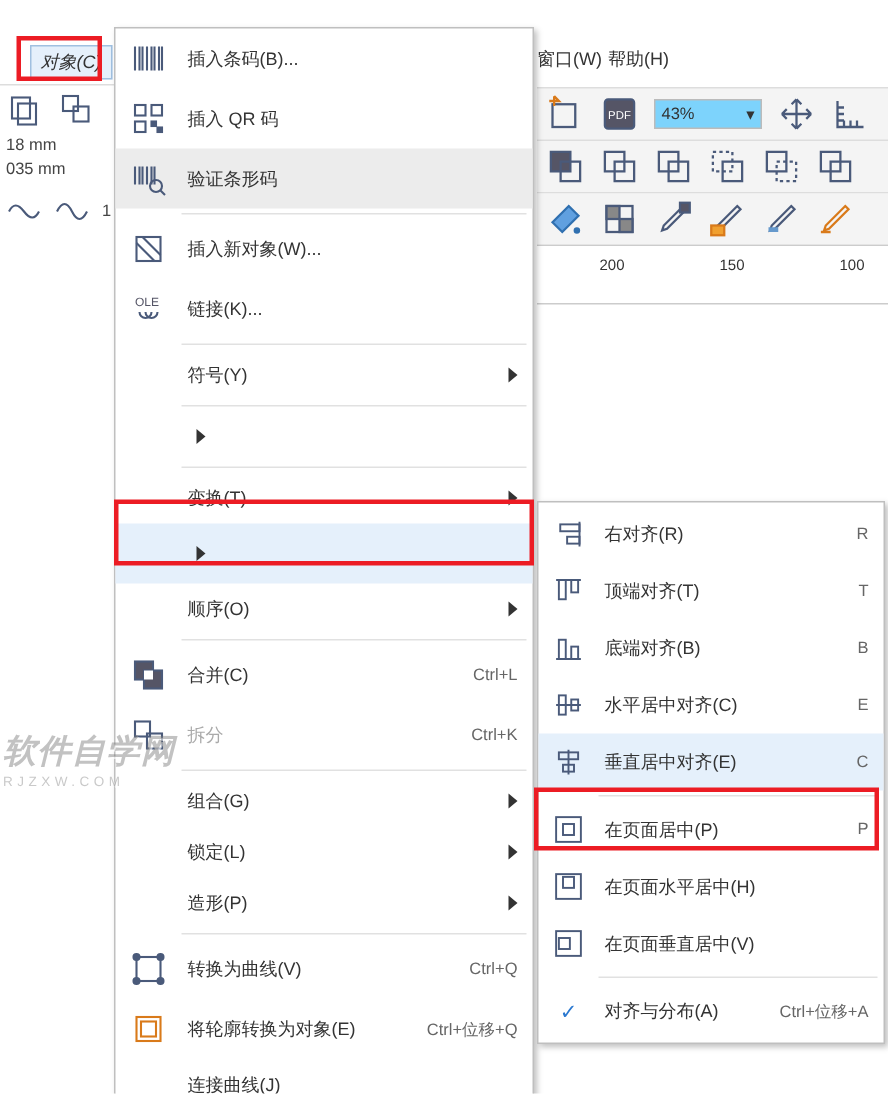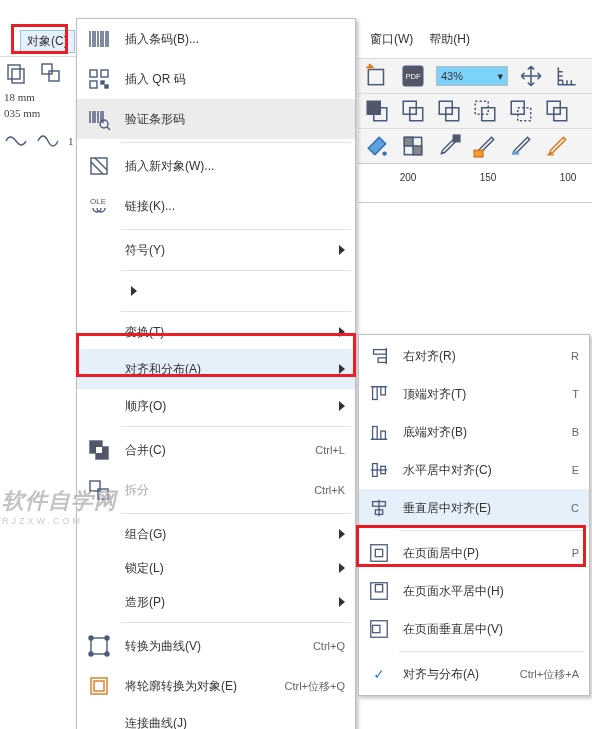--- a/index.html
+++ b/index.html
@@ -19,20 +19,21 @@
     position: absolute;
     top: 30px; left: 0;
     width: 76px; height: 22px;
     display: flex; align-items: center;
     padding-left: 20px;
   }
   .menubar-item {
     padding: 2px 6px;
     background: #e5f0fb;
     border: 1px solid #a0c0e0;
+    font-style: italic;
   }
   .red-box {
     position: absolute;
     border: 3px solid #ec1c24;
     pointer-events: none;
     z-index: 100;
   }
   .rb1 { top: 24px; left: 11px; width: 57px; height: 30px; }
   .rb2 { top: 333px; left: 76px; width: 280px; height: 44px; }
   .rb3 { top: 525px; left: 356px; width: 230px; height: 42px; }
@@ -41,27 +42,27 @@
   .left-strip {
     position: absolute; top: 56px; left: 0; width: 76px; height: 160px;
     border-top: 1px solid #ddd;
   }
   .left-icon {
     width: 24px; height: 24px; display: inline-flex;
     align-items: center; justify-content: center;
     margin: 4px;
     color: #5a6a8a;
   }
-  .dim-text { font-size: 11px; color: #444; padding-left: 4px; line-height: 16px; font-family: Liberation Serif, serif; }
+  .dim-text { font-size: 11px; color: #444; padding-left: 4px; line-height: 16px; }
 
   
   .right-area {
     position: absolute; top: 26px; left: 358px; right: 0;
   }
-  .right-menubar { height: 26px; display: flex; gap: 16px; padding-left: 12px; align-items:center;}
+  .right-menubar { height: 26px; display: flex; gap: 4px; align-items:center;}
   .right-menubar span { cursor: default; }
   .right-toolbar {
     margin-top: 6px;
     background: #f4f4f4;
     border-top: 1px solid #ddd;
     border-bottom: 1px solid #ddd;
     padding: 4px 6px;
     display: flex; align-items: center; gap: 10px;
   }
   .zoom-box {
@@ -362,21 +363,20 @@
       <span class="arrow"></span>
   </div>
   <div class="menu-sep"></div>
   <div class="menu-item short">
     <span class="micon"></span>
       <span class="lbl">变换(T)</span>
       <span class="arrow"></span>
   </div>
   <div class="menu-item hover">
     <span class="micon"></span>
-      <span class="lbl">对齐和分布(A)</span>
       <span class="arrow"></span>
   </div>
   <div class="menu-item short">
     <span class="micon"></span>
       <span class="lbl">顺序(O)</span>
       <span class="arrow"></span>
   </div>
   <div class="menu-sep"></div>
   <div class="menu-item">
     <span class="micon">

